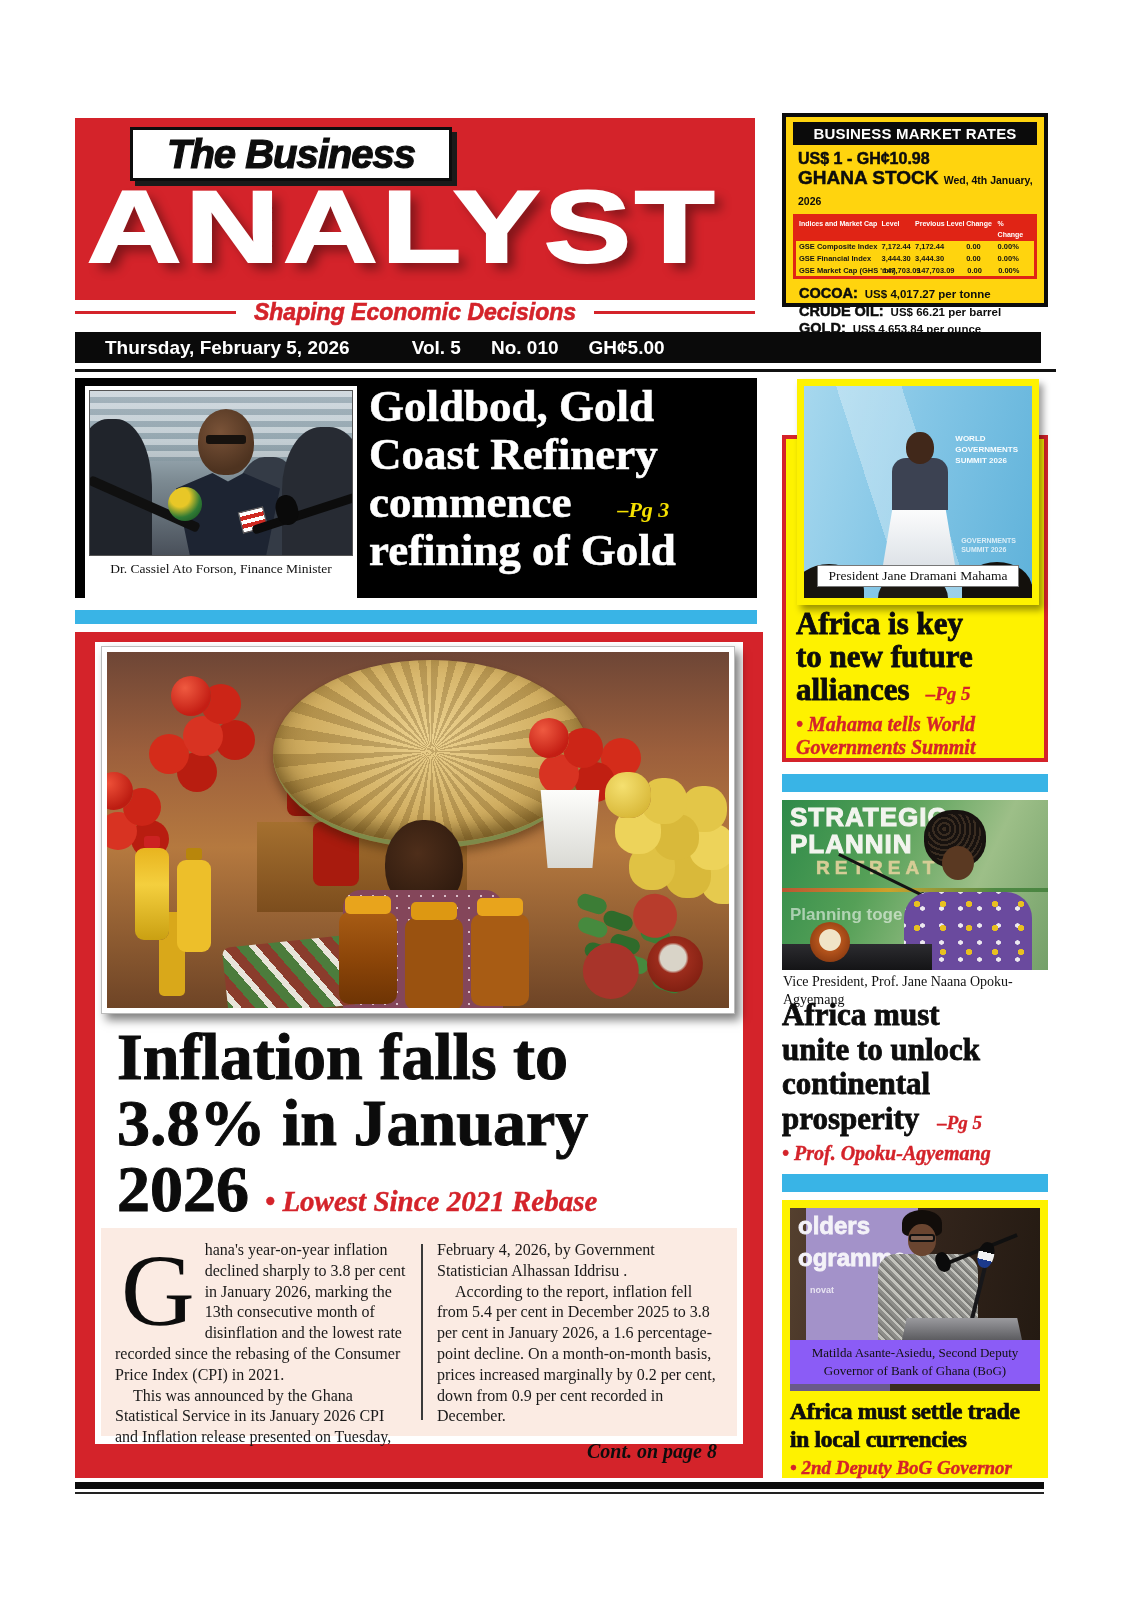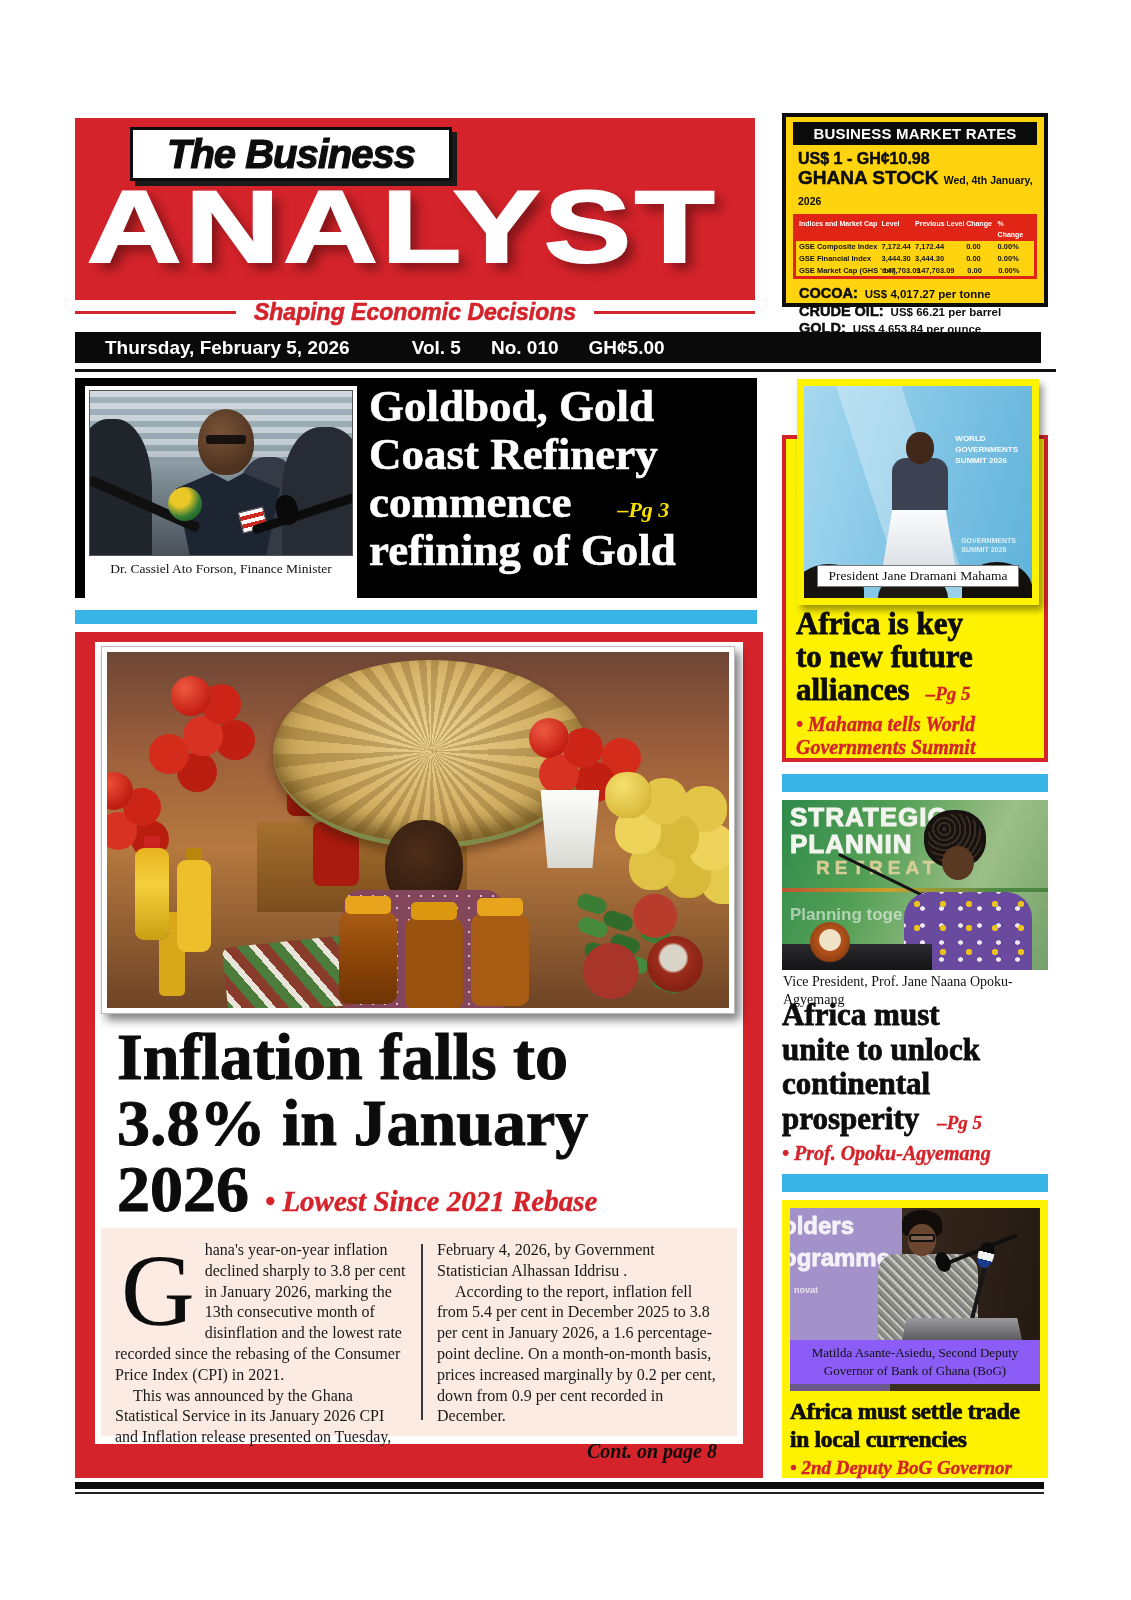--- a/index.html
+++ b/index.html
@@ -184,21 +184,21 @@
     background:radial-gradient(circle at 50% 45%, #f0e4c8 35%, #b5541c 38%, #8a3a10 80%); }
   .opoku-caption { position:absolute; left:783px; top:973px; width:266px; font:400 14px/1.25 "Liberation Serif", serif; color:#111; }
   .opoku-headline { position:absolute; left:782px; top:998px; font:700 31px/1.12 "Liberation Serif", serif; color:#0d0d0d; -webkit-text-stroke:.8px #0d0d0d; }
   .op-line4 { display:flex; align-items:baseline; }
   .op-pg { margin-left:18px; font:italic 700 19px/1 "Liberation Serif", serif; color:#d4232a; -webkit-text-stroke:.3px #d4232a; }
   .opoku-subhead { position:absolute; left:782px; top:1142px; font:italic 700 20px/1.1 "Liberation Serif", serif; color:#d4232a; -webkit-text-stroke:.4px #d4232a; }
 
   
   .asante-box { position:absolute; left:782px; top:1200px; width:266px; height:278px; background:#fef200; padding:8px; }
   .asante-scene { position:relative; width:100%; height:132px; overflow:hidden; background:linear-gradient(100deg,#55402f 0%,#32241b 55%,#241a12 100%); }
-  .as-purple { position:absolute; left:0; top:0; width:112px; height:100%; background:#a392c9; }
+  .as-purple { position:absolute; left:16px; top:0; width:112px; height:100%; background:#a392c9; }
   .as-ptext { position:absolute; left:-8px; top:2px; font:700 24px/1.35 "Liberation Sans", sans-serif; color:#f4f2f8; -webkit-text-stroke:.8px #f4f2f8; }
   .as-ptext-sm { position:absolute; left:4px; top:78px; font:700 9px/1 "Liberation Sans", sans-serif; color:rgba(255,255,255,.75); }
   .as-hair { position:absolute; left:112px; top:2px; width:40px; height:26px; border-radius:50% 50% 20% 20%; background:#120d0a; }
   .as-face { position:absolute; left:118px; top:16px; width:28px; height:32px; border-radius:48%; background:#6a4530; }
   .as-glasses { position:absolute; left:119px; top:26px; width:26px; height:8px; border:2px solid #111; border-radius:3px; background:rgba(255,255,255,.15); }
   .as-tweed { position:absolute; left:88px; top:46px; width:100px; height:86px; border-radius:18px 18px 0 0;
     background:repeating-linear-gradient(45deg,#8e8e8a 0 2.5px,#c2c2bc 2.5px 5px,#7a7a76 5px 7px); }
   .as-mic1 { position:absolute; left:150px; top:40px; width:80px; height:4px; background:#101010; transform:rotate(-22deg); }
   .as-mic1h { position:absolute; left:146px; top:44px; width:14px; height:20px; border-radius:45%; background:#0b0b0b; transform:rotate(-22deg); }
   .as-mic2 { position:absolute; left:184px; top:58px; width:4px; height:74px; background:#17171a; transform:rotate(14deg); }

